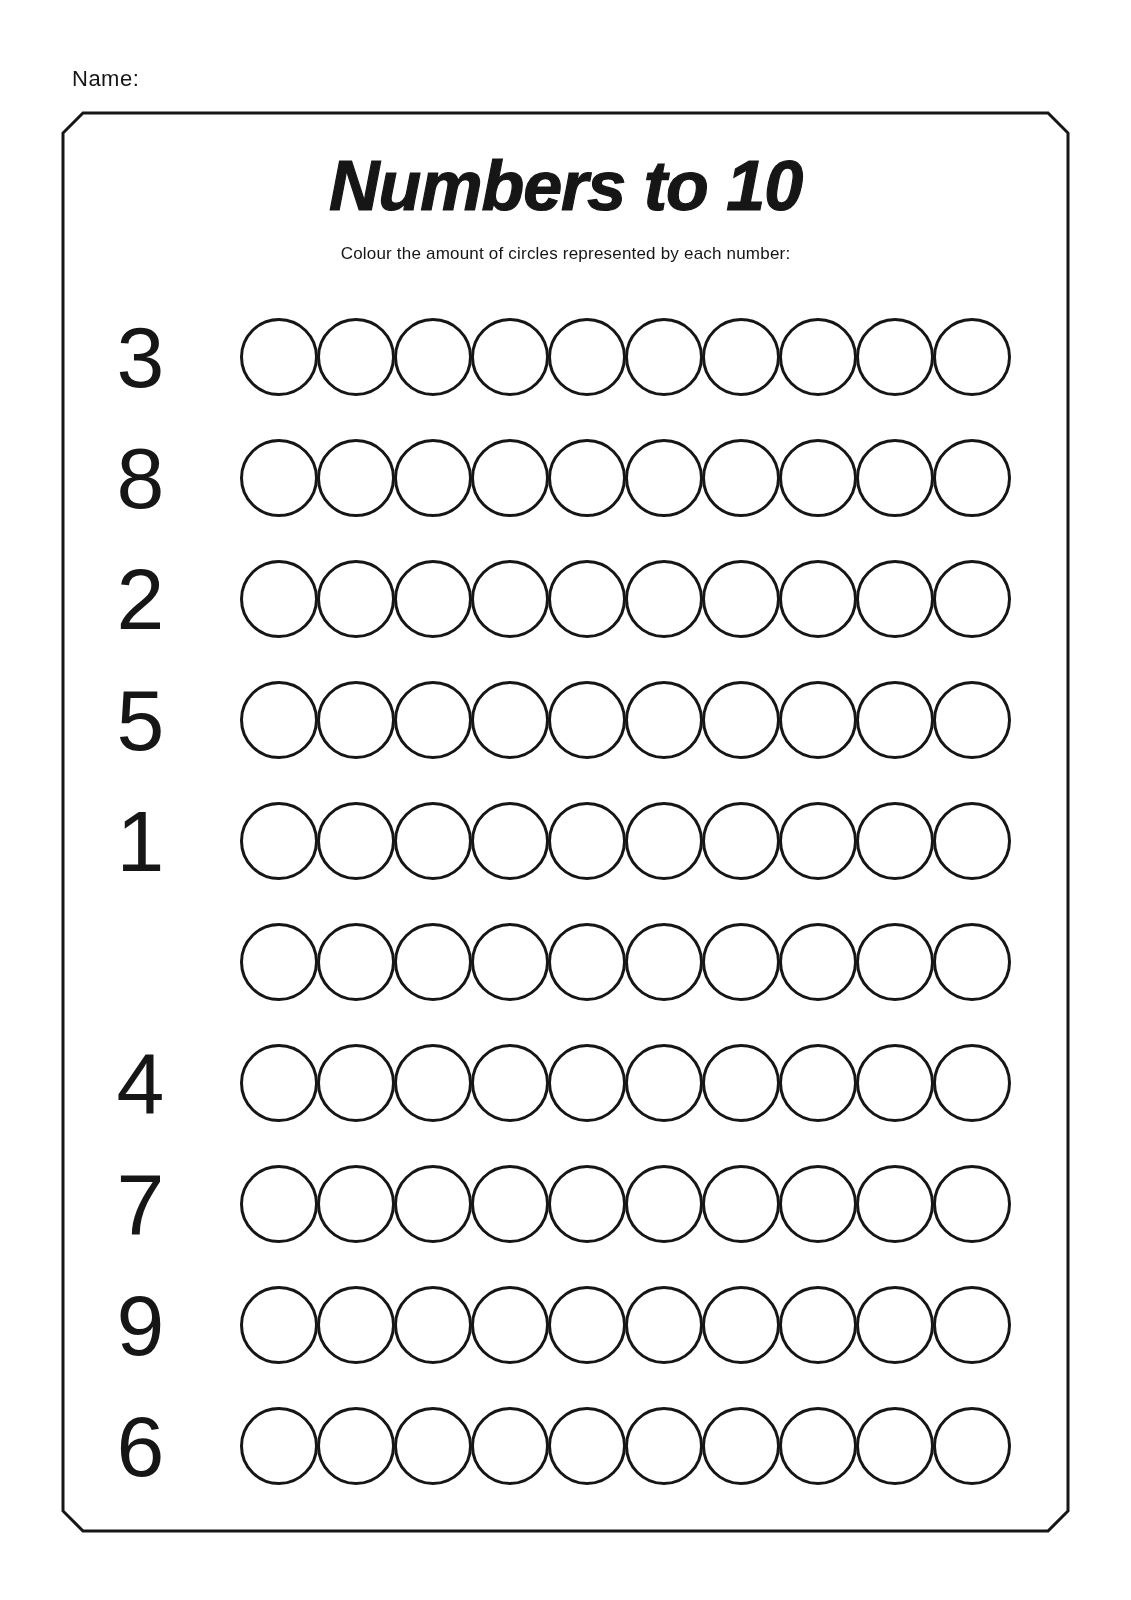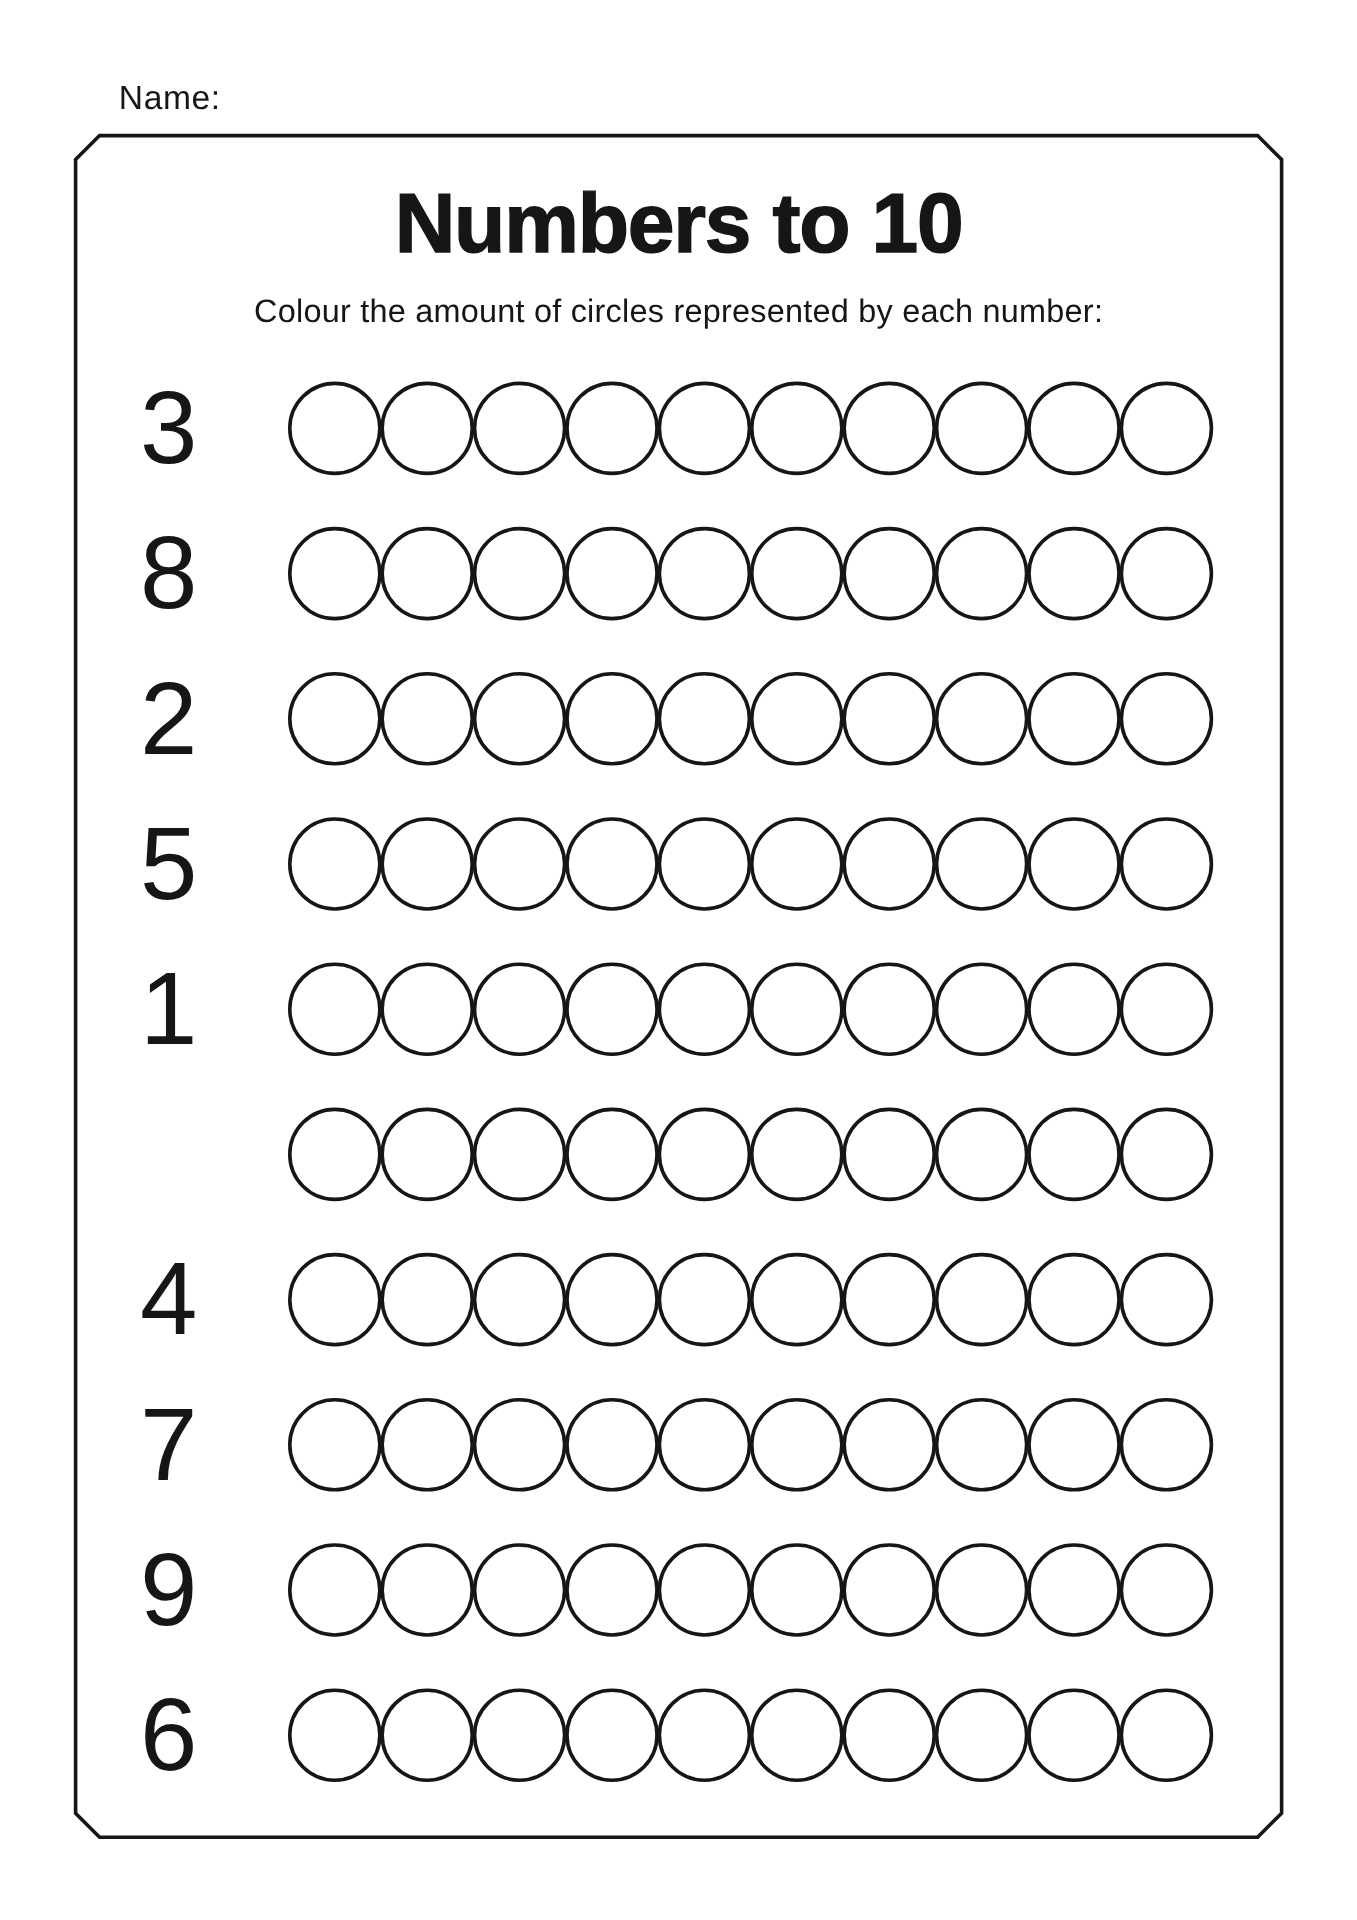--- a/index.html
+++ b/index.html
@@ -10,51 +10,52 @@
     width: 1131px;
     height: 1600px;
     position: relative;
     background: var(--paper, #ffffff);
     color: var(--ink, #161616);
     font-family: "Liberation Sans", sans-serif;
     overflow: hidden;
   }
   .name-label {
     position: absolute;
-    left: 99px;
+    left: 72px;
     top: 66px;
-    font-size: 28px;
+    font-size: 22px;
     letter-spacing: 0.5px;
     color: var(--ink, #161616);
   }
   .frame-svg {
     position: absolute;
     left: 0;
     top: 0;
     pointer-events: none;
   }
   .title {
     position: absolute;
     left: 63px;
     top: 146px;
     width: 1005px;
     text-align: center;
     font-size: 70px;
     font-weight: 700;
     letter-spacing: -1px;
     -webkit-text-stroke: 1.2px var(--ink, #161616);
     color: var(--ink, #161616);
+    font-style: italic;
   }
   .instruction {
     position: absolute;
     left: 63px;
     top: 244px;
     width: 1005px;
     text-align: center;
-    font-size: 27px;
+    font-size: 17px;
     letter-spacing: 0.2px;
     color: var(--ink, #161616);
   }
   .rows {
     position: absolute;
     left: 0;
     top: 318px;
     width: 1131px;
     display: flex;
     flex-direction: column;

